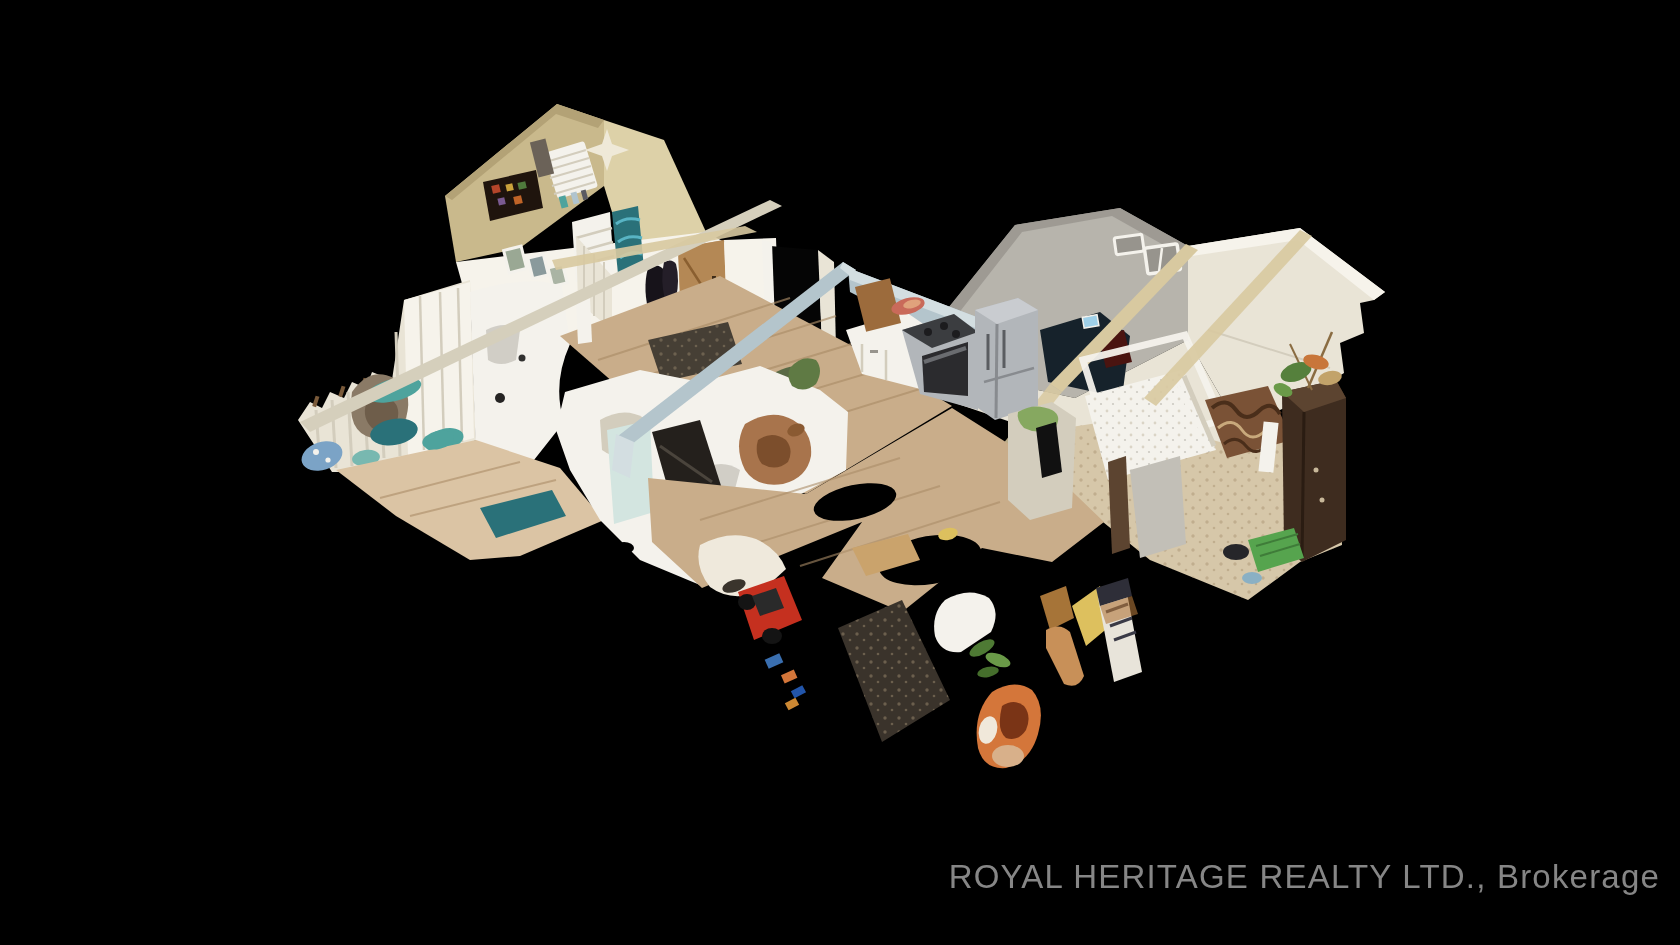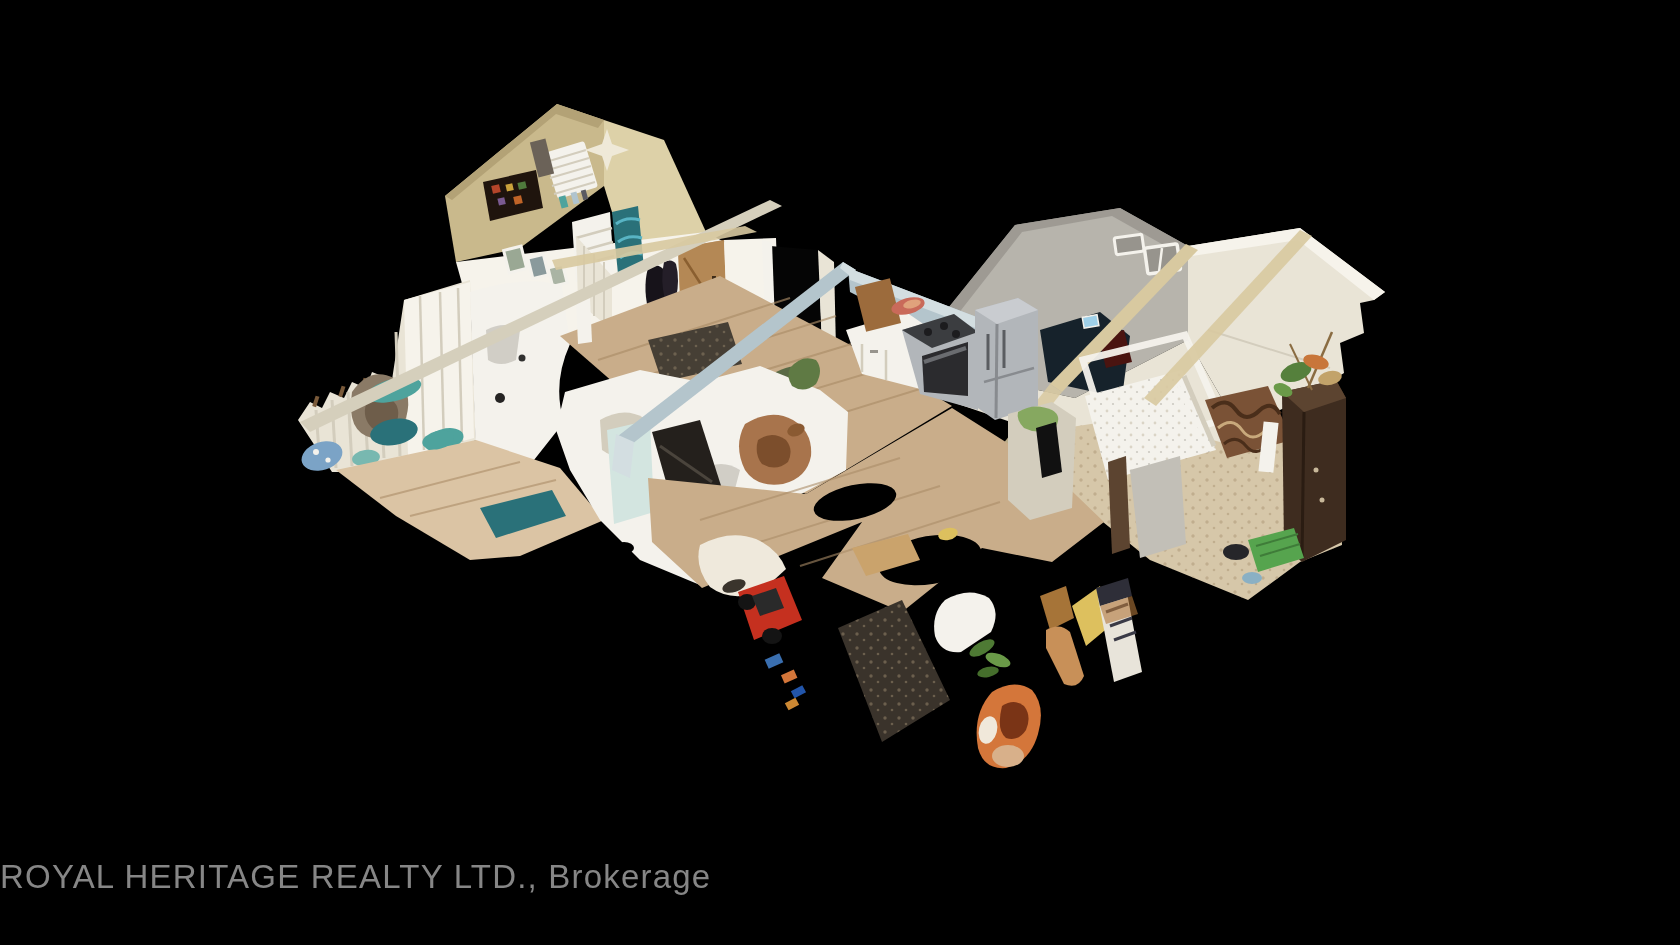--- a/index.html
+++ b/index.html
@@ -4,21 +4,21 @@
 <style>
   html,body{margin:0;padding:0;}
   body{
     width:1680px;height:945px;overflow:hidden;position:relative;
     background:var(--bg,#000);
     font-family:"Liberation Sans", sans-serif;
   }
   .stage{position:absolute;inset:0;}
   svg{display:block;}
   .caption{
-    position:absolute;top:858px;left:0;width:1660px;text-align:left;
+    position:absolute;top:858px;left:0;width:1660px;text-align:right;
     font-size:33px;letter-spacing:1.2px;font-weight:400;
     color:var(--caption,#868686);
     font-family:"Liberation Sans", sans-serif;
   }
   
   .tanW{fill:var(--tan-wall)} .tanD{fill:var(--tan-wall-dark)} .tanL{fill:var(--tan-wall-light)}
   .cream{fill:var(--cream)} .creamB{fill:var(--cream-bright)} .creamS{fill:var(--cream-shadow)}
   .grayW{fill:var(--gray-wall)}
   .bcut{fill:var(--blue-cut)} .bcutL{fill:var(--blue-cut-light)}
   .khaki{fill:var(--khaki)}

